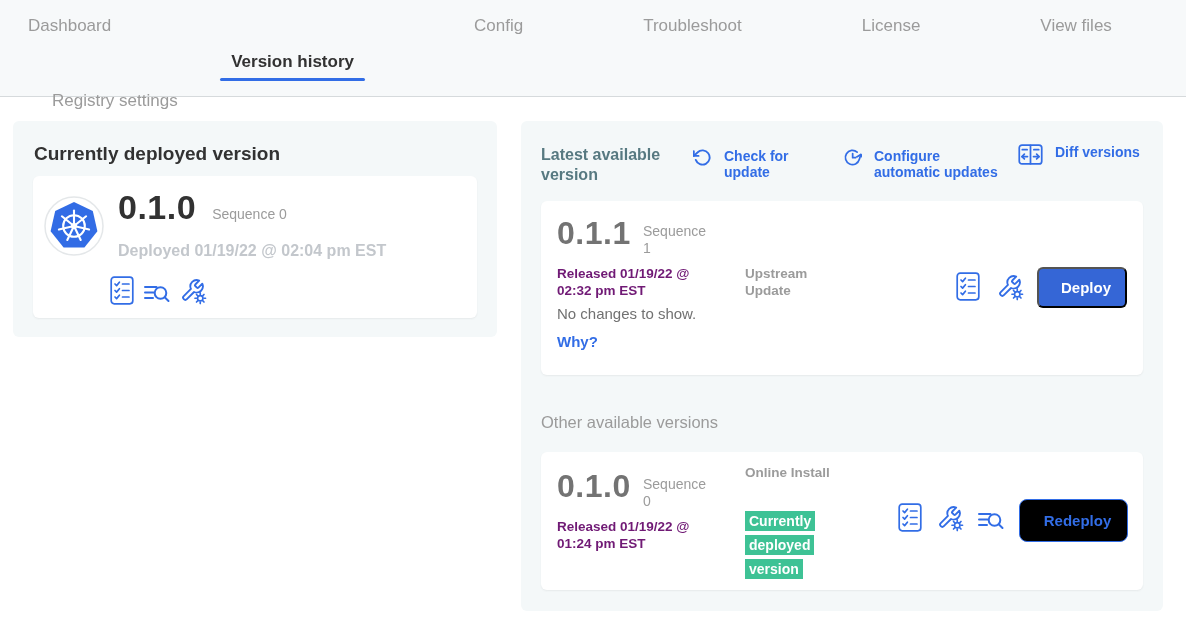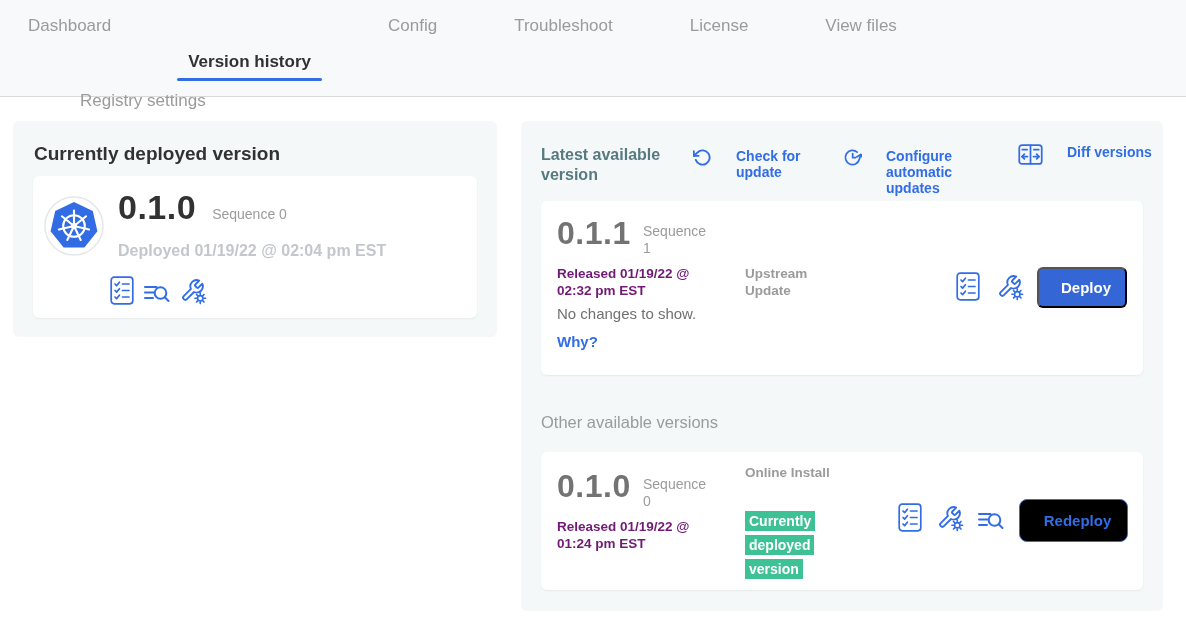--- a/index.html
+++ b/index.html
@@ -9,31 +9,31 @@
     background: #ffffff;
     font-family: "Liberation Sans", "DejaVu Sans", sans-serif;
     color: #323232;
     overflow: hidden;
   }
   
   .topnav {
     position: absolute; left:0; top:0; width:1186px; height:97px;
     background:#f7f9fa; border-bottom:1px solid #d6dadc;
   }
-  .tab-row { display:flex; gap:77px; padding:16px 0 0 28px; }
+  .tab-row { display:flex; gap:120px; padding:16px 0 0 28px; }
   .tab {
     position: relative; font-size:17px; font-weight:500; color:#9b9b9b;
     line-height:20px; cursor:pointer; white-space:nowrap;
   }
   .tab.active { color:#323232; font-weight:700;margin-top:36px; }
   .tab.active::after {
     content:""; position:absolute; left:-11px; right:-11px; bottom:-9px;
     height:3px; background:#326de6; border-radius:2px;
   }
-  .tab-row.secondary { padding:19px 0 0 80px; }
+  .tab-row.secondary { padding:19px 0 0 52px; }
   
   .panel {
     position:absolute; background:#f4f8f9; border-radius:6px;
   }
   .panel-left { left:13px; top:121px; width:484px; height:216px; }
   .panel-right { left:521px; top:121px; width:642px; height:490px; }
   .card {
     position:absolute; background:#ffffff; border-radius:6px;
     box-shadow:0 1px 2px rgba(50,50,50,.07);
   }
@@ -53,21 +53,21 @@
   }
   .icon-row { position:absolute; display:flex; align-items:flex-end; gap:9px; }
   .left-icons { left:77px; top:100px; }
   .action-icon { color:#326de6; cursor:pointer; display:inline-block; line-height:0; }
   
   .latest-title {
     position:absolute; left:20px; top:24px; width:140px;
     font-size:16px; font-weight:700; color:#577981; line-height:20px;
   }
   .hdr-link {
-    position:absolute; display:flex; gap:24px; color:#326de6; cursor:pointer;
+    position:absolute; display:flex; gap:12px; color:#326de6; cursor:pointer;
   }
   .hdr-link .lbl { font-size:14px; font-weight:700; line-height:16px; }
   .link-check { left:172px; top:27px; width:110px; }
   .link-auto  { left:322px; top:27px; width:160px; }
   .link-diff  { left:497px; top:23px; align-items:flex-start; }
   
   .card-latest { left:20px; top:80px; width:602px; height:174px; }
   .ver-mid { position:absolute; left:16px; top:14px; font-size:32px; font-weight:700; color:#737373; letter-spacing:.5px; }
   .seq-wrap { position:absolute; left:102px; width:72px; font-size:14px; color:#9b9b9b; line-height:17px; }
   .released { position:absolute; left:16px; width:150px; font-size:13.5px; font-weight:700; color:#701a75; line-height:17px; }

